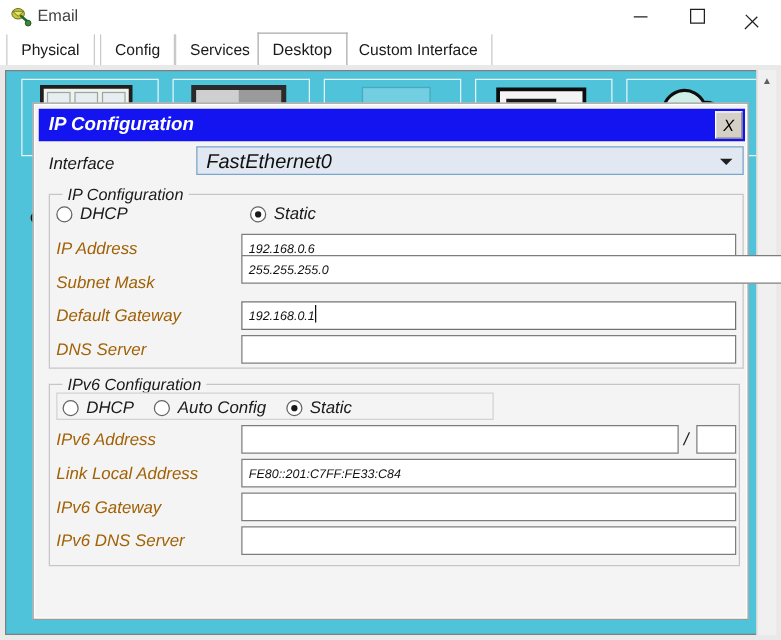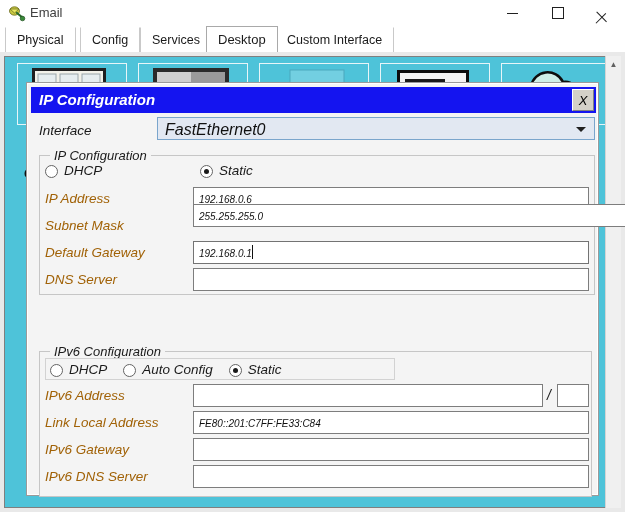--- a/index.html
+++ b/index.html
@@ -500,21 +500,21 @@
       <div class="field-input focused" style="left:153px; top:85px; width:396px; height:23px;">
         <span class="field-value"><span>192.168.0.1</span><span class="caret"></span></span>
       </div>
 
       <span class="field-label" style="left:5px; top:114px;">DNS Server</span>
       <div class="field-input" style="left:153px; top:112px; width:396px; height:23px;">
         <span class="field-value"></span>
       </div>
     </div>
 
-    <div class="group" style="left:12px; top:224px; width:553px; height:146px;margin-top:44px;">
+    <div class="group" style="left:12px; top:224px; width:553px; height:146px;">
       <span class="group-title">IPv6 Configuration</span>
 
       <div class="ipv6-radio-box" style="left:5px; top:6px; width:350px; height:22px;">
         <div class="radio-row" style="left:4px; top:3px;">
           <label class="radio-item" style="margin-right:16px;">
             <span class="radio-mark"></span>
             <span class="radio-text">DHCP</span>
           </label>
           <label class="radio-item" style="margin-right:16px;">
             <span class="radio-mark"></span>

